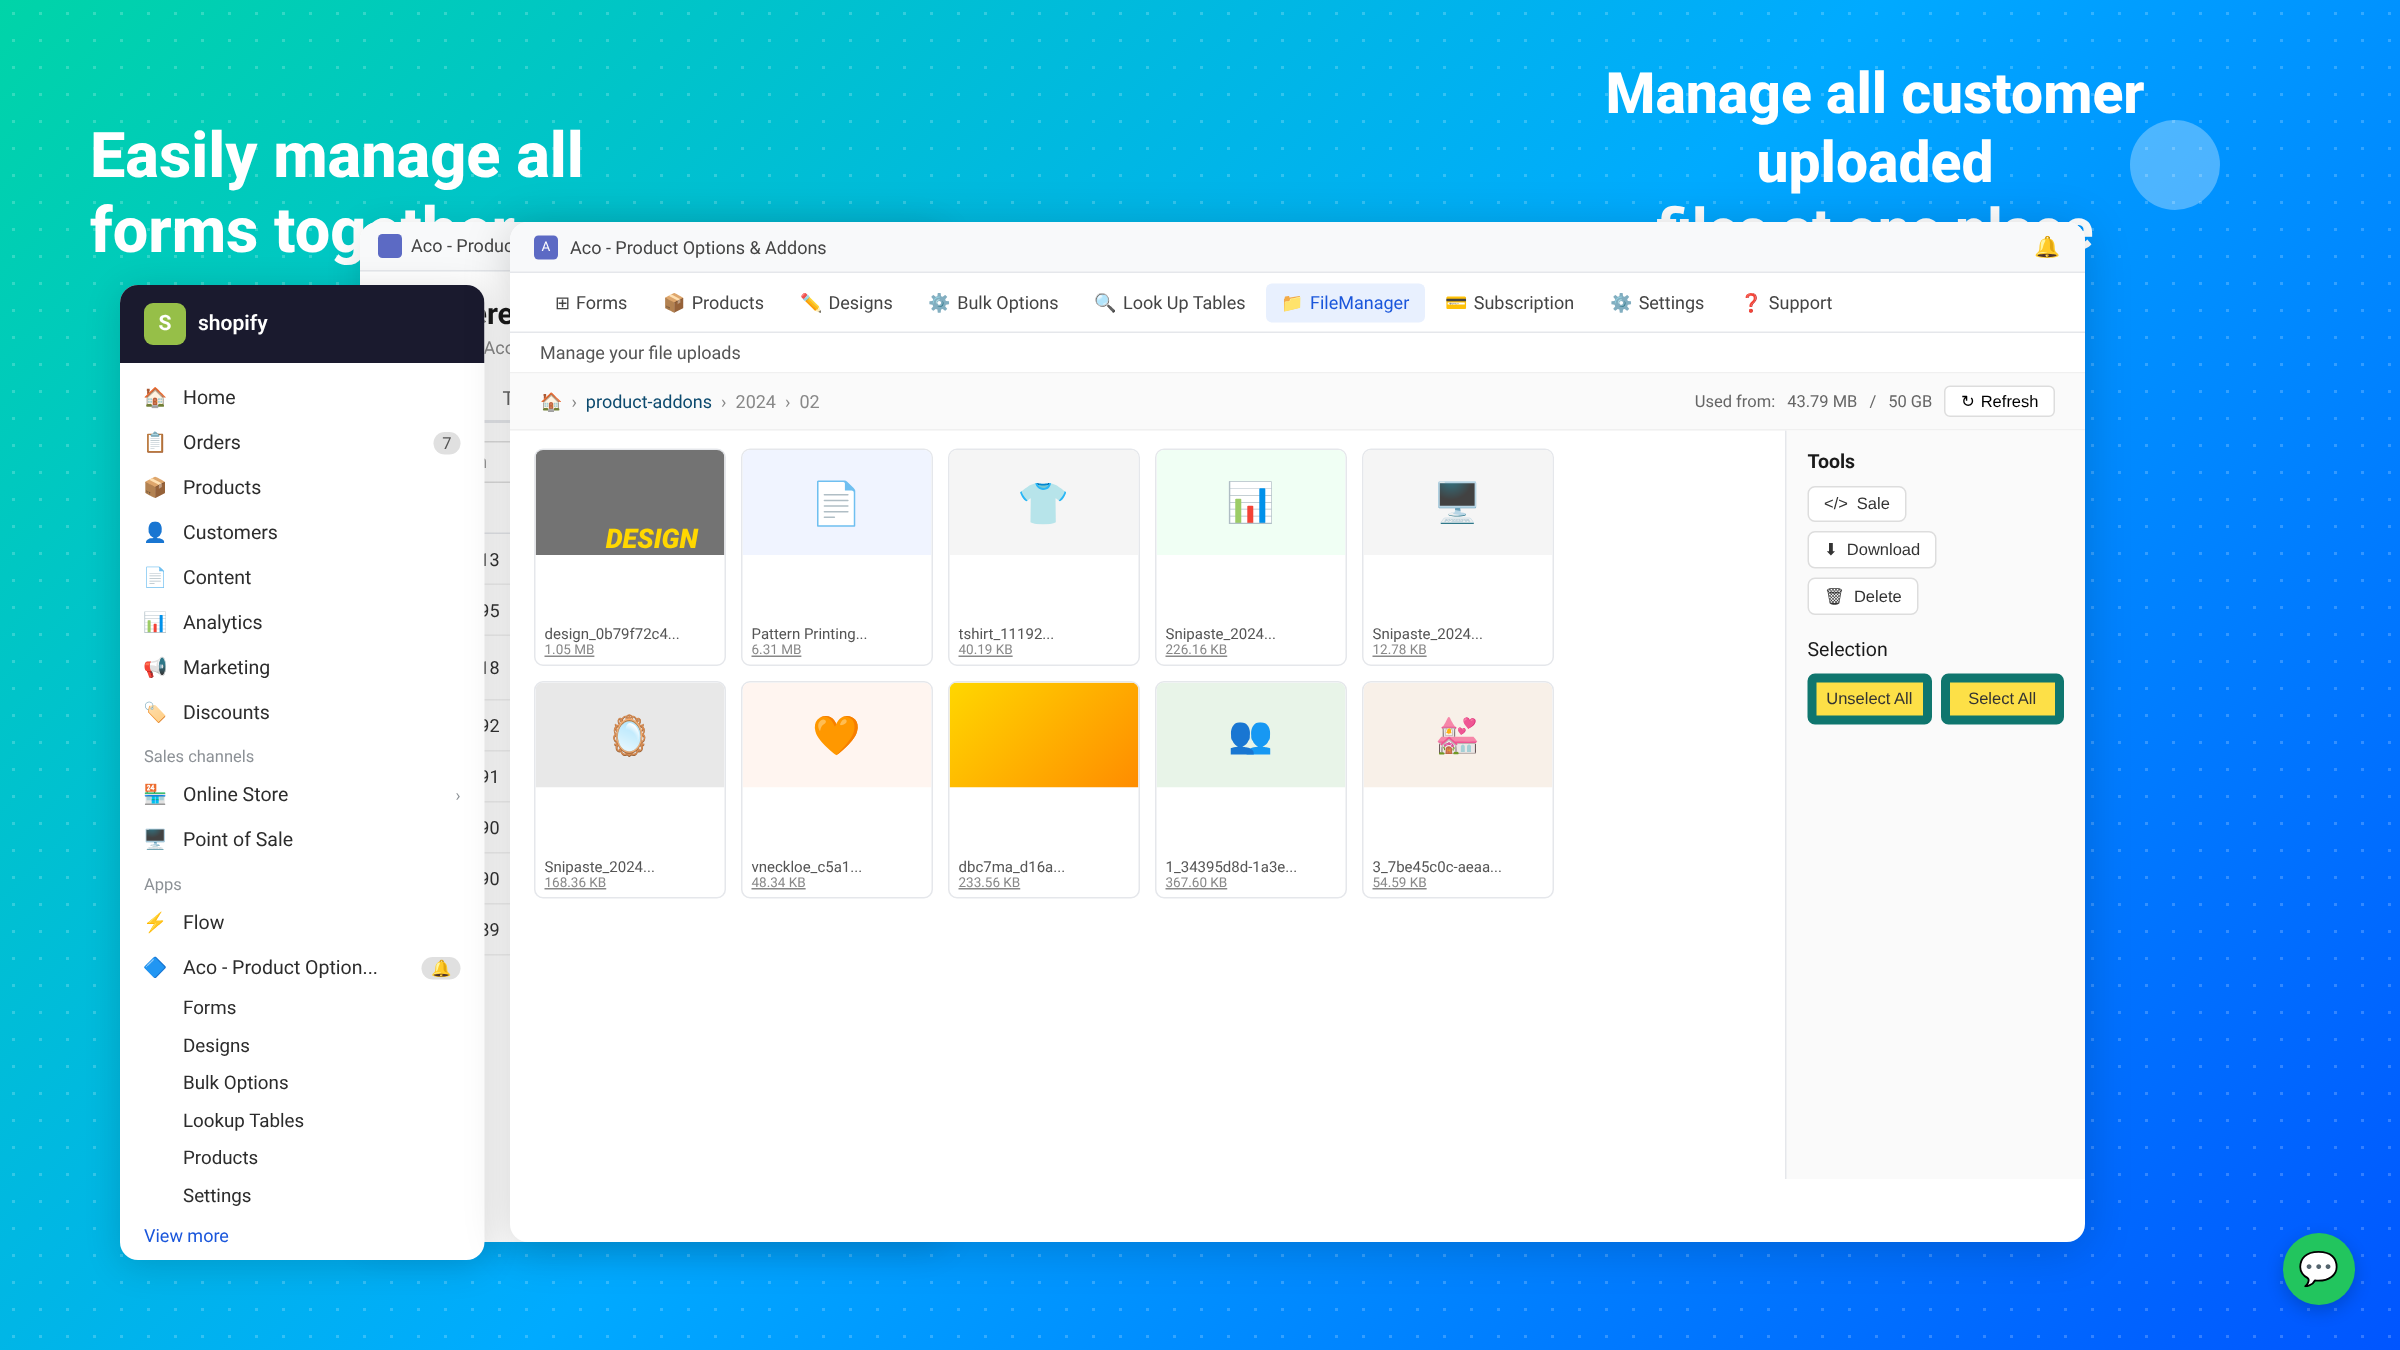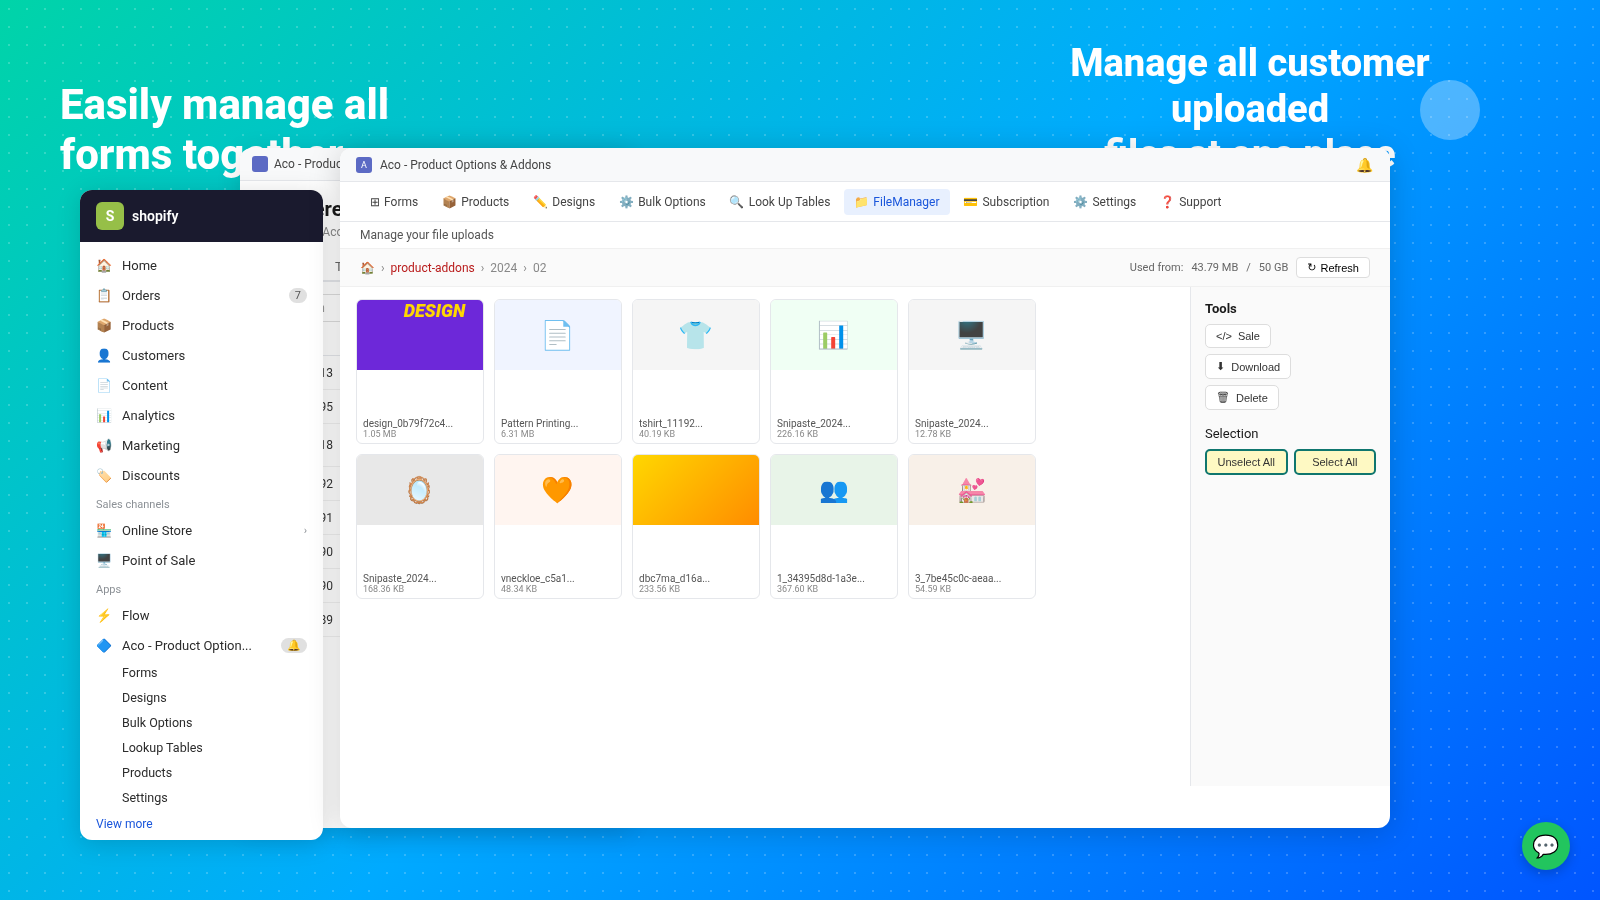--- a/index.html
+++ b/index.html
@@ -235,21 +235,21 @@
     }
     .breadcrumb {
       display: flex;
       align-items: center;
       gap: 6px;
       font-size: 12px;
       color: #666;
     }
     .breadcrumb span { color: #888; }
     .breadcrumb-sep { color: #ccc; }
-    .breadcrumb a { color: #b91c1c; text-decoration: none; }
+    .breadcrumb a { color: #0c4a6e; text-decoration: none; }
     .storage-info {
       font-size: 11px;
       color: #666;
       display: flex;
       align-items: center;
       gap: 8px;
     }
     .refresh-btn {
       background: white;
       border: 1px solid #ddd;
@@ -294,25 +294,25 @@
       height: 70px;
       display: flex;
       align-items: center;
       justify-content: center;
       overflow: hidden;
       background: #f8f9fa;
     }
 
     
     .thumb-design {
-      background: #6d28d9;
+      background: #737373;
       width: 100%;
       height: 100%;
       display: flex;
-      align-items: flex-start;
+      align-items: flex-end;
       justify-content: center;
       padding-left: 29px;
     }
     .thumb-design-text {
       color: #ffd700;
       font-size: 18px;
       font-weight: 900;
       font-style: italic;
     }
 
@@ -427,20 +427,21 @@
       font-size: 10px;
       color: #555;
       white-space: nowrap;
       overflow: hidden;
       text-overflow: ellipsis;
       margin-top: 44px;
     }
     .file-size {
       font-size: 9px;
       color: #888;
+      text-decoration: underline;
     }
 
     
     .file-grid-row2 {
       display: grid;
       grid-template-columns: repeat(6, 1fr);
       gap: 10px;
     }
 
     
@@ -479,23 +480,23 @@
       color: #1a1a1a;
       margin-bottom: 8px;
     }
     .selection-buttons {
       display: flex;
       gap: 6px;
     }
     .sel-btn {
       flex: 1;
       padding: 5px 6px;
-      border: 2px solid #0f766e;
+      border: 6px solid #0f766e;
       border-radius: 5px;
-      background: #fef9c3;
+      background: #fde047;
       font-size: 11px;
       cursor: pointer;
       color: #333;
     }
 
     
     .forms-panel {
       position: absolute;
       left: 240px;
       top: 148px;

